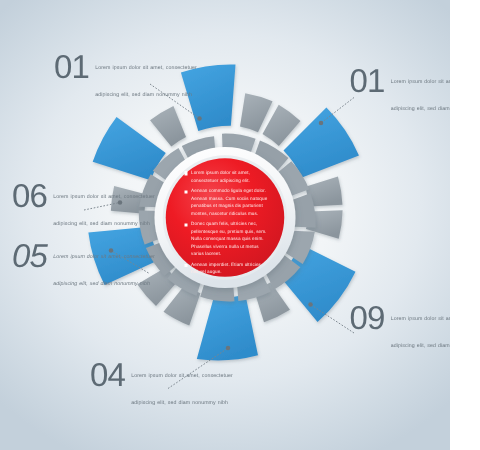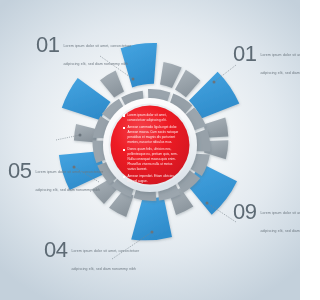--- a/index.html
+++ b/index.html
@@ -45,22 +45,22 @@
   .lbl-rule {
     margin-top:1.5px;
     height:1px;
     background:#a9b4bc;
     width:100%;
   }
   
   #label-01 { left:36px;  top:33px; }
   #label-02 { left:233px; top:42px; }
   #label-03 { left:233px; top:200px; }
-  #label-04 { left:44px;  top:238px; }
-  #label-05 { left:8px;   top:159px; }
+  #label-04 { left:60px;  top:238px; }
+  #label-05 { left:8px;   top:159px;font-style:italic; }
   #label-06 { left:8px;   top:119px; }
 
   .center-list {
     position:absolute;
     left:123px; top:113px;
     width:56px; height:58px;
     display:flex; flex-direction:column;
     gap:2.6px;
   }
   .c-item { display:flex; gap:2px; align-items:flex-start; }
@@ -234,14 +234,21 @@
   </div>
 
   <div class="lbl" id="label-05">
     <span class="lbl-num">05</span>
     <span class="lbl-body">
       <span class="lbl-text">Lorem ipsum dolor sit amet, consectetuer adipiscing elit, sed diam nonummy nibh</span>
       <span class="lbl-rule"></span>
     </span>
   </div>
 
+  <div class="lbl" id="label-06">
+    <span class="lbl-num">06</span>
+    <span class="lbl-body">
+      <span class="lbl-text">Lorem ipsum dolor sit amet, consectetuer adipiscing elit, sed diam nonummy nibh</span>
+      <span class="lbl-rule"></span>
+    </span>
+  </div>
 
 </div>
 
 </body></html>

